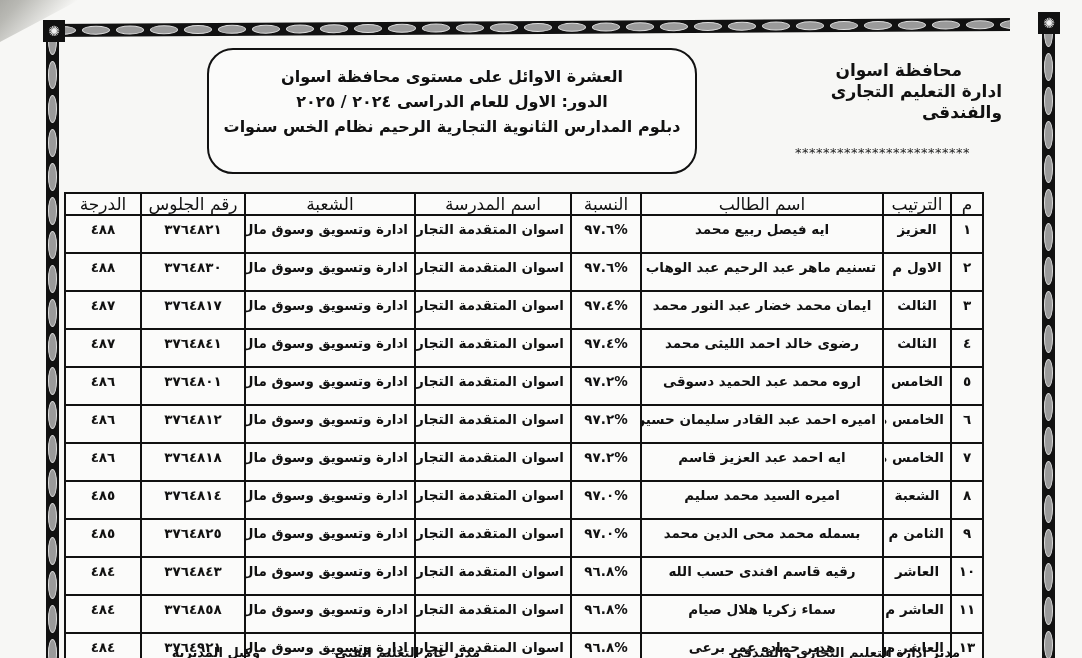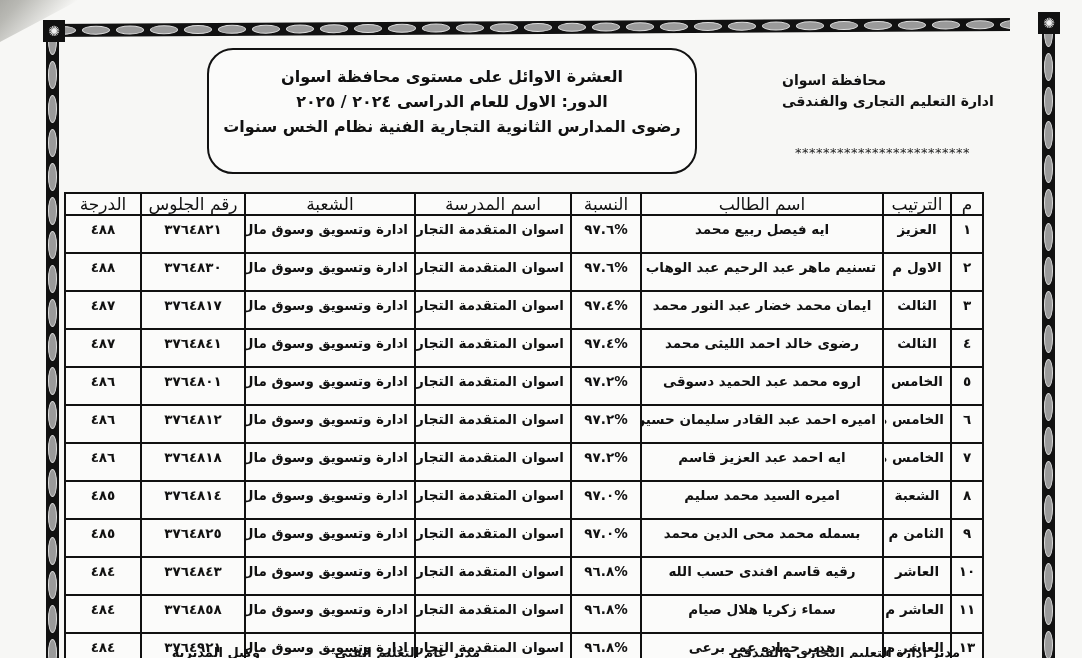--- a/index.html
+++ b/index.html
@@ -34,22 +34,22 @@
     color:#eee; font-size:14px; line-height:22px; text-align:center;
   }
   .title-box {
     position:absolute; left:207px; top:48px; width:486px; height:122px;
     border:2px solid #111; border-radius:26px; background:#fbfbfa;
     direction:rtl; text-align:center;
   }
   .title-box div { font-weight:bold; font-size:16px; line-height:25px; }
   .title-box .l1 { margin-top:14px; }
   .org {
-    position:absolute; right:80px; top:70px; width:220px;
-    direction:rtl; text-align:left; font-weight:bold; font-size:14px; line-height:21px;
+    position:absolute; right:80px; top:60px; width:220px;
+    direction:rtl; text-align:right; font-weight:bold; font-size:17px; line-height:21px;
   }
   .org .l1 { padding-right:40px; }
   .org .l2 { padding-right:8px; }
   .stars { position:absolute; left:795px; top:145px; font-size:13px; letter-spacing:0.5px; color:#222; }
   table.results {
     position:absolute; left:64px; top:192px; width:918px;
     border-collapse:collapse; direction:rtl; table-layout:fixed;
     background:#fbfbfa;
   }
   table.results th, table.results td {
@@ -143,21 +143,21 @@
     <span class="oval-v"></span>
     <span class="oval-v"></span>
     <span class="oval-v"></span>
   </div>
 <div class="corner" style="left:43px;top:20px;">✺</div>
 <div class="corner" style="left:1038px;top:12px;">✺</div>
 
 <div class="title-box">
   <div class="l1">العشرة الاوائل على مستوى محافظة اسوان</div>
   <div>الدور: الاول للعام الدراسى ٢٠٢٤ / ٢٠٢٥</div>
-  <div>رضوى المدارس الثانوية التجارية الفنية نظام الخس سنوات</div>
+  <div>دبلوم المدارس الثانوية التجارية الرحيم نظام الخس سنوات</div>
 </div>
 
 <div class="org">
   <div class="l1">محافظة اسوان</div>
   <div>ادارة التعليم التجارى والفندقى</div>
 </div>
 <div class="stars">*************************</div>
 
 <table class="results">
   <colgroup>

